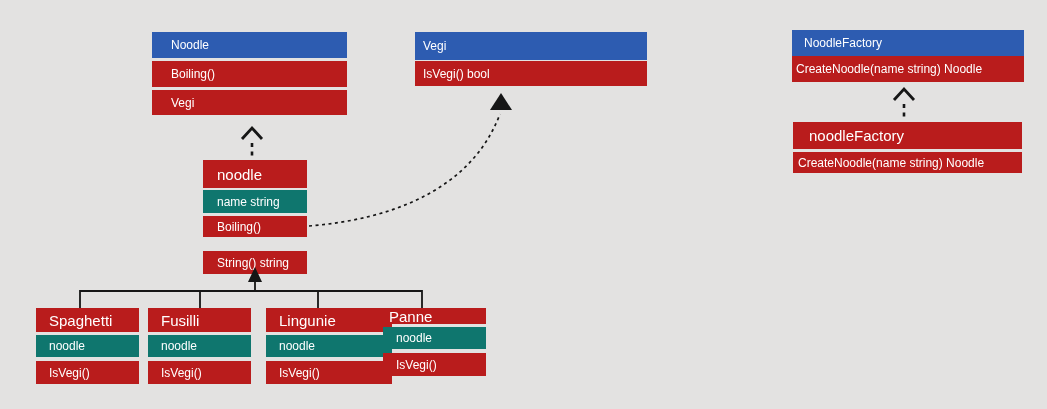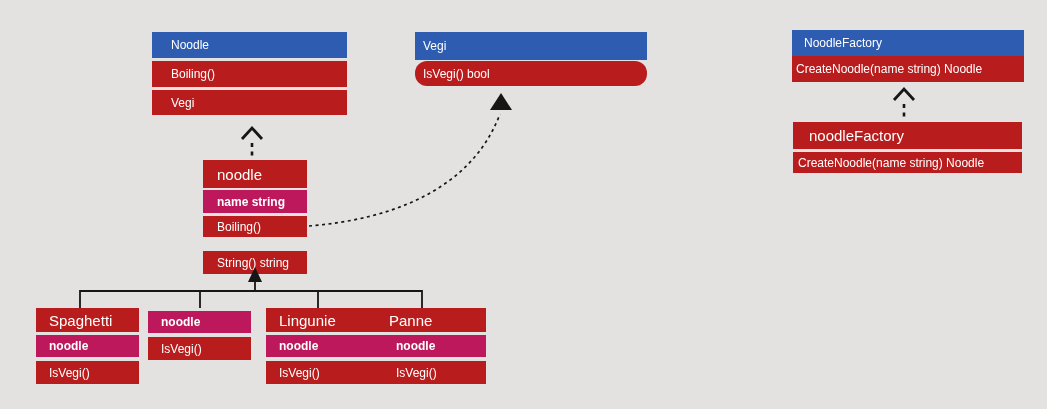--- a/index.html
+++ b/index.html
@@ -18,38 +18,38 @@
     color:#ffffff;
     font-size:12px;
     display:flex;align-items:center;
     box-sizing:border-box;
     white-space:nowrap;
     overflow:hidden;
     text-align:right;
   }
   .hdr-blue{background:#2d5cb1;}
   .salmon{background:#b91c1c;}
-  .field{background:#be185d;font-weight:bold;}
+  .field{background:#0f766e;}
   .hdr-struct{font-size:15px;}
   svg{position:absolute;left:0;top:0;pointer-events:none;}
 </style>
 </head>
 <body>
 
 <div id="stage">
 
   <div class="cbox" style="left:152px;top:32px;width:195px;">
     <div class="row hdr-blue" style="height:26px;padding-left:19px;">Noodle</div>
     <div class="row salmon" style="height:26px;margin-top:3px;padding-left:19px;">Boiling()</div>
     <div class="row salmon" style="height:25px;margin-top:3px;padding-left:19px;">Vegi</div>
   </div>
 
   <div class="cbox" style="left:415px;top:32px;width:232px;">
     <div class="row hdr-blue" style="height:28px;padding-left:8px;">Vegi</div>
-    <div class="row salmon" style="height:25px;margin-top:1px;padding-left:8px;border-radius:12px;">IsVegi() bool</div>
+    <div class="row salmon" style="height:25px;margin-top:1px;padding-left:8px;">IsVegi() bool</div>
   </div>
 
   <div class="cbox" style="left:792px;top:30px;width:232px;">
     <div class="row hdr-blue" style="height:26px;padding-left:12px;">NoodleFactory</div>
     <div class="row salmon" style="height:26px;padding-left:4px;">CreateNoodle(name string) Noodle</div>
   </div>
 
   <div class="cbox" style="left:793px;top:122px;width:229px;">
     <div class="row salmon hdr-struct" style="height:27px;padding-left:16px;">noodleFactory</div>
     <div class="row salmon" style="height:21px;margin-top:3px;padding-left:5px;">CreateNoodle(name string) Noodle</div>
@@ -62,32 +62,33 @@
     <div class="row salmon" style="height:23px;margin-top:14px;padding-left:14px;">String() string</div>
   </div>
 
   <div class="cbox" style="left:36px;top:308px;width:103px;">
     <div class="row salmon hdr-struct" style="height:24px;padding-left:13px;">Spaghetti</div>
     <div class="row field" style="height:22px;margin-top:3px;padding-left:13px;">noodle</div>
     <div class="row salmon" style="height:23px;margin-top:4px;padding-left:13px;">IsVegi()</div>
   </div>
 
   <div class="cbox" style="left:148px;top:308px;width:103px;">
+    <div class="row salmon hdr-struct" style="height:24px;padding-left:13px;">Fusilli</div>
     <div class="row field" style="height:22px;margin-top:3px;padding-left:13px;">noodle</div>
     <div class="row salmon" style="height:23px;margin-top:4px;padding-left:13px;">IsVegi()</div>
   </div>
 
   <div class="cbox" style="left:266px;top:308px;width:126px;">
     <div class="row salmon hdr-struct" style="height:24px;padding-left:13px;">Lingunie</div>
     <div class="row field" style="height:22px;margin-top:3px;padding-left:13px;">noodle</div>
     <div class="row salmon" style="height:23px;margin-top:4px;padding-left:13px;">IsVegi()</div>
   </div>
 
   <div class="cbox" style="left:383px;top:308px;width:103px;">
-    <div class="row salmon hdr-struct" style="height:24px;padding-left:6px;">Panne</div>
+    <div class="row salmon hdr-struct" style="height:16px;padding-left:6px;">Panne</div>
     <div class="row field" style="height:22px;margin-top:3px;padding-left:13px;">noodle</div>
     <div class="row salmon" style="height:23px;margin-top:4px;padding-left:13px;">IsVegi()</div>
   </div>
 
   <svg width="1047" height="409" viewBox="0 0 1047 409">
 
     <g>
       <polyline points="242,139 252,128 262,139" fill="none" stroke="#161616" stroke-width="2.8"></polyline>
       <line x1="252" y1="143" x2="252" y2="157" stroke="#161616" stroke-width="2.6" stroke-dasharray="4 4.5"></line>
     </g>

